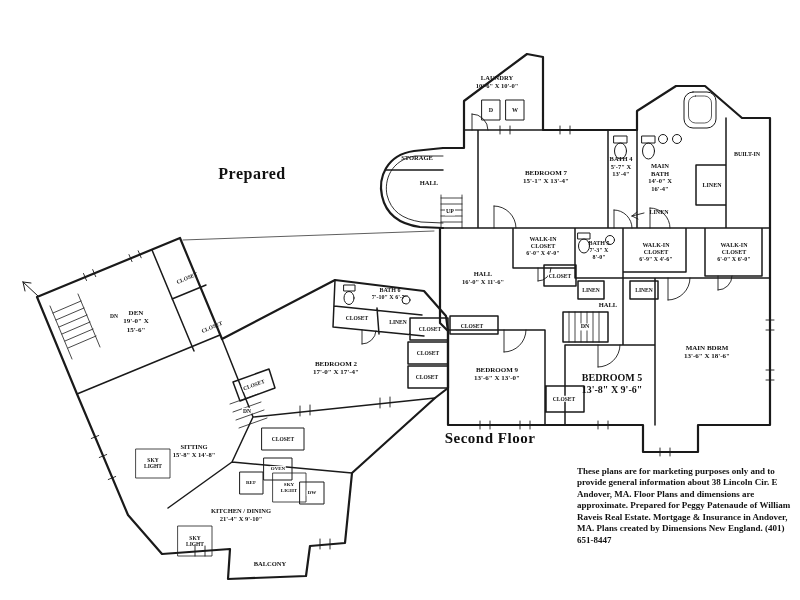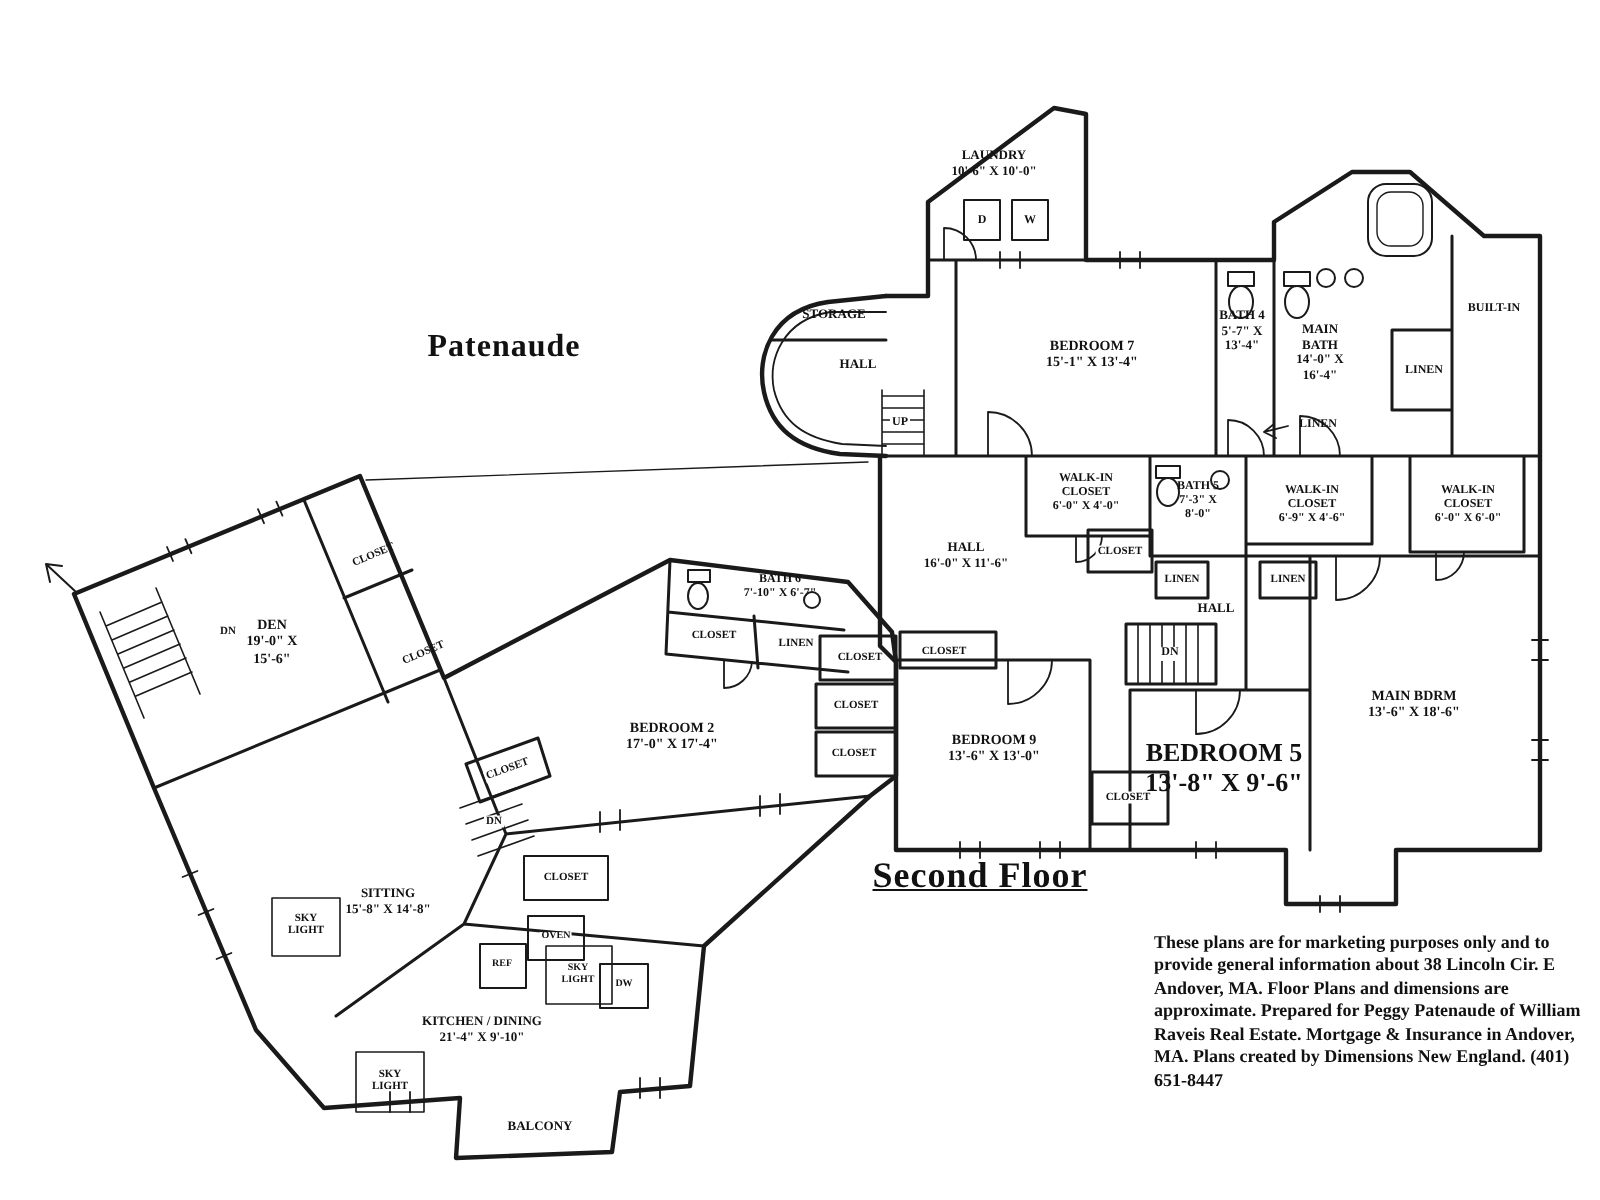--- a/index.html
+++ b/index.html
@@ -4,21 +4,21 @@
 <style>
   html,body{margin:0;padding:0;background:#fff;}
   #canvas{position:relative;width:800px;height:600px;background:#ffffff;overflow:hidden;
           font-family:"Liberation Serif",serif;color:#111;}
   #plan-svg{position:absolute;left:0;top:0;}
   .lbl{position:absolute;font-weight:bold;text-align:center;line-height:1.18;
        white-space:nowrap;color:#111;padding:0 1px;}
   .heading{position:absolute;font-weight:bold;transform:translate(-50%,-50%);
            white-space:nowrap;letter-spacing:.5px;}
   #apartment-heading{font-size:16px;}
-  #second-floor-heading{font-size:18px;text-decoration:underline;}
+  #second-floor-heading{font-size:15px;}
   #disclaimer{position:absolute;left:577px;top:466px;width:216px;font-size:9px;
               font-weight:bold;line-height:1.27;text-align:left;}
 </style>
 </head>
 <body>
 
 <div id="canvas">
 
   <svg id="plan-svg" width="800" height="600" viewBox="0 0 800 600" fill="none" stroke="#1a1a1a" stroke-linecap="round" stroke-linejoin="round">
 
@@ -218,21 +218,21 @@
         <div>MAIN BDRM</div>
         <div>13'-6" X 18'-6"</div>
       </div>
       <div class="lbl" style="left: 472px; top: 326px; font-size: 5.5px; transform: translate(-50%, -50%); background: rgb(255, 255, 255);">
         <div>CLOSET</div>
       </div>
       <div class="lbl" style="left: 497px; top: 374px; font-size: 7px; transform: translate(-50%, -50%);">
         <div>BEDROOM 9</div>
         <div>13'-6" X 13'-0"</div>
       </div>
-      <div class="lbl" style="left: 612px; top: 384px; font-size: 13px; transform: translate(-50%, -50%);">
+      <div class="lbl" style="left: 612px; top: 384px; font-size: 10px; transform: translate(-50%, -50%);">
         <div>BEDROOM 5</div>
         <div>13'-8" X 9'-6"</div>
       </div>
       <div class="lbl" style="left: 564px; top: 399px; font-size: 5.5px; transform: translate(-50%, -50%); background: rgb(255, 255, 255);">
         <div>CLOSET</div>
       </div>
       <div class="lbl" style="left: 187px; top: 278px; font-size: 5.5px; transform: translate(-50%, -50%) rotate(-23deg);">
         <div>CLOSET</div>
       </div>
       <div class="lbl" style="left: 136px; top: 321px; font-size: 7px; transform: translate(-50%, -50%);">
@@ -305,19 +305,19 @@
       </div>
       <div class="lbl" style="left: 195px; top: 541px; font-size: 5.5px; transform: translate(-50%, -50%);">
         <div>SKY</div>
         <div>LIGHT</div>
       </div>
       <div class="lbl" style="left: 270px; top: 564px; font-size: 6.5px; transform: translate(-50%, -50%);">
         <div>BALCONY</div>
       </div>
     </div>
 
-  <div id="apartment-heading" class="heading" style="left:252px;top:174px">Patenaude</div>
+  <div id="apartment-heading" class="heading" style="left:252px;top:174px">Prepared</div>
 
   <div id="second-floor-heading" class="heading" style="left:490px;top:438px">Second Floor</div>
 
   <div id="disclaimer">These plans are for marketing purposes only and to provide general information about 38 Lincoln Cir. E Andover, MA.  Floor Plans and dimensions are approximate.  Prepared for Peggy Patenaude of William Raveis Real Estate. Mortgage &amp; Insurance in Andover, MA.  Plans created by Dimensions New England.  (401) 651-8447</div>
 
 </div>
 
 </body></html>

